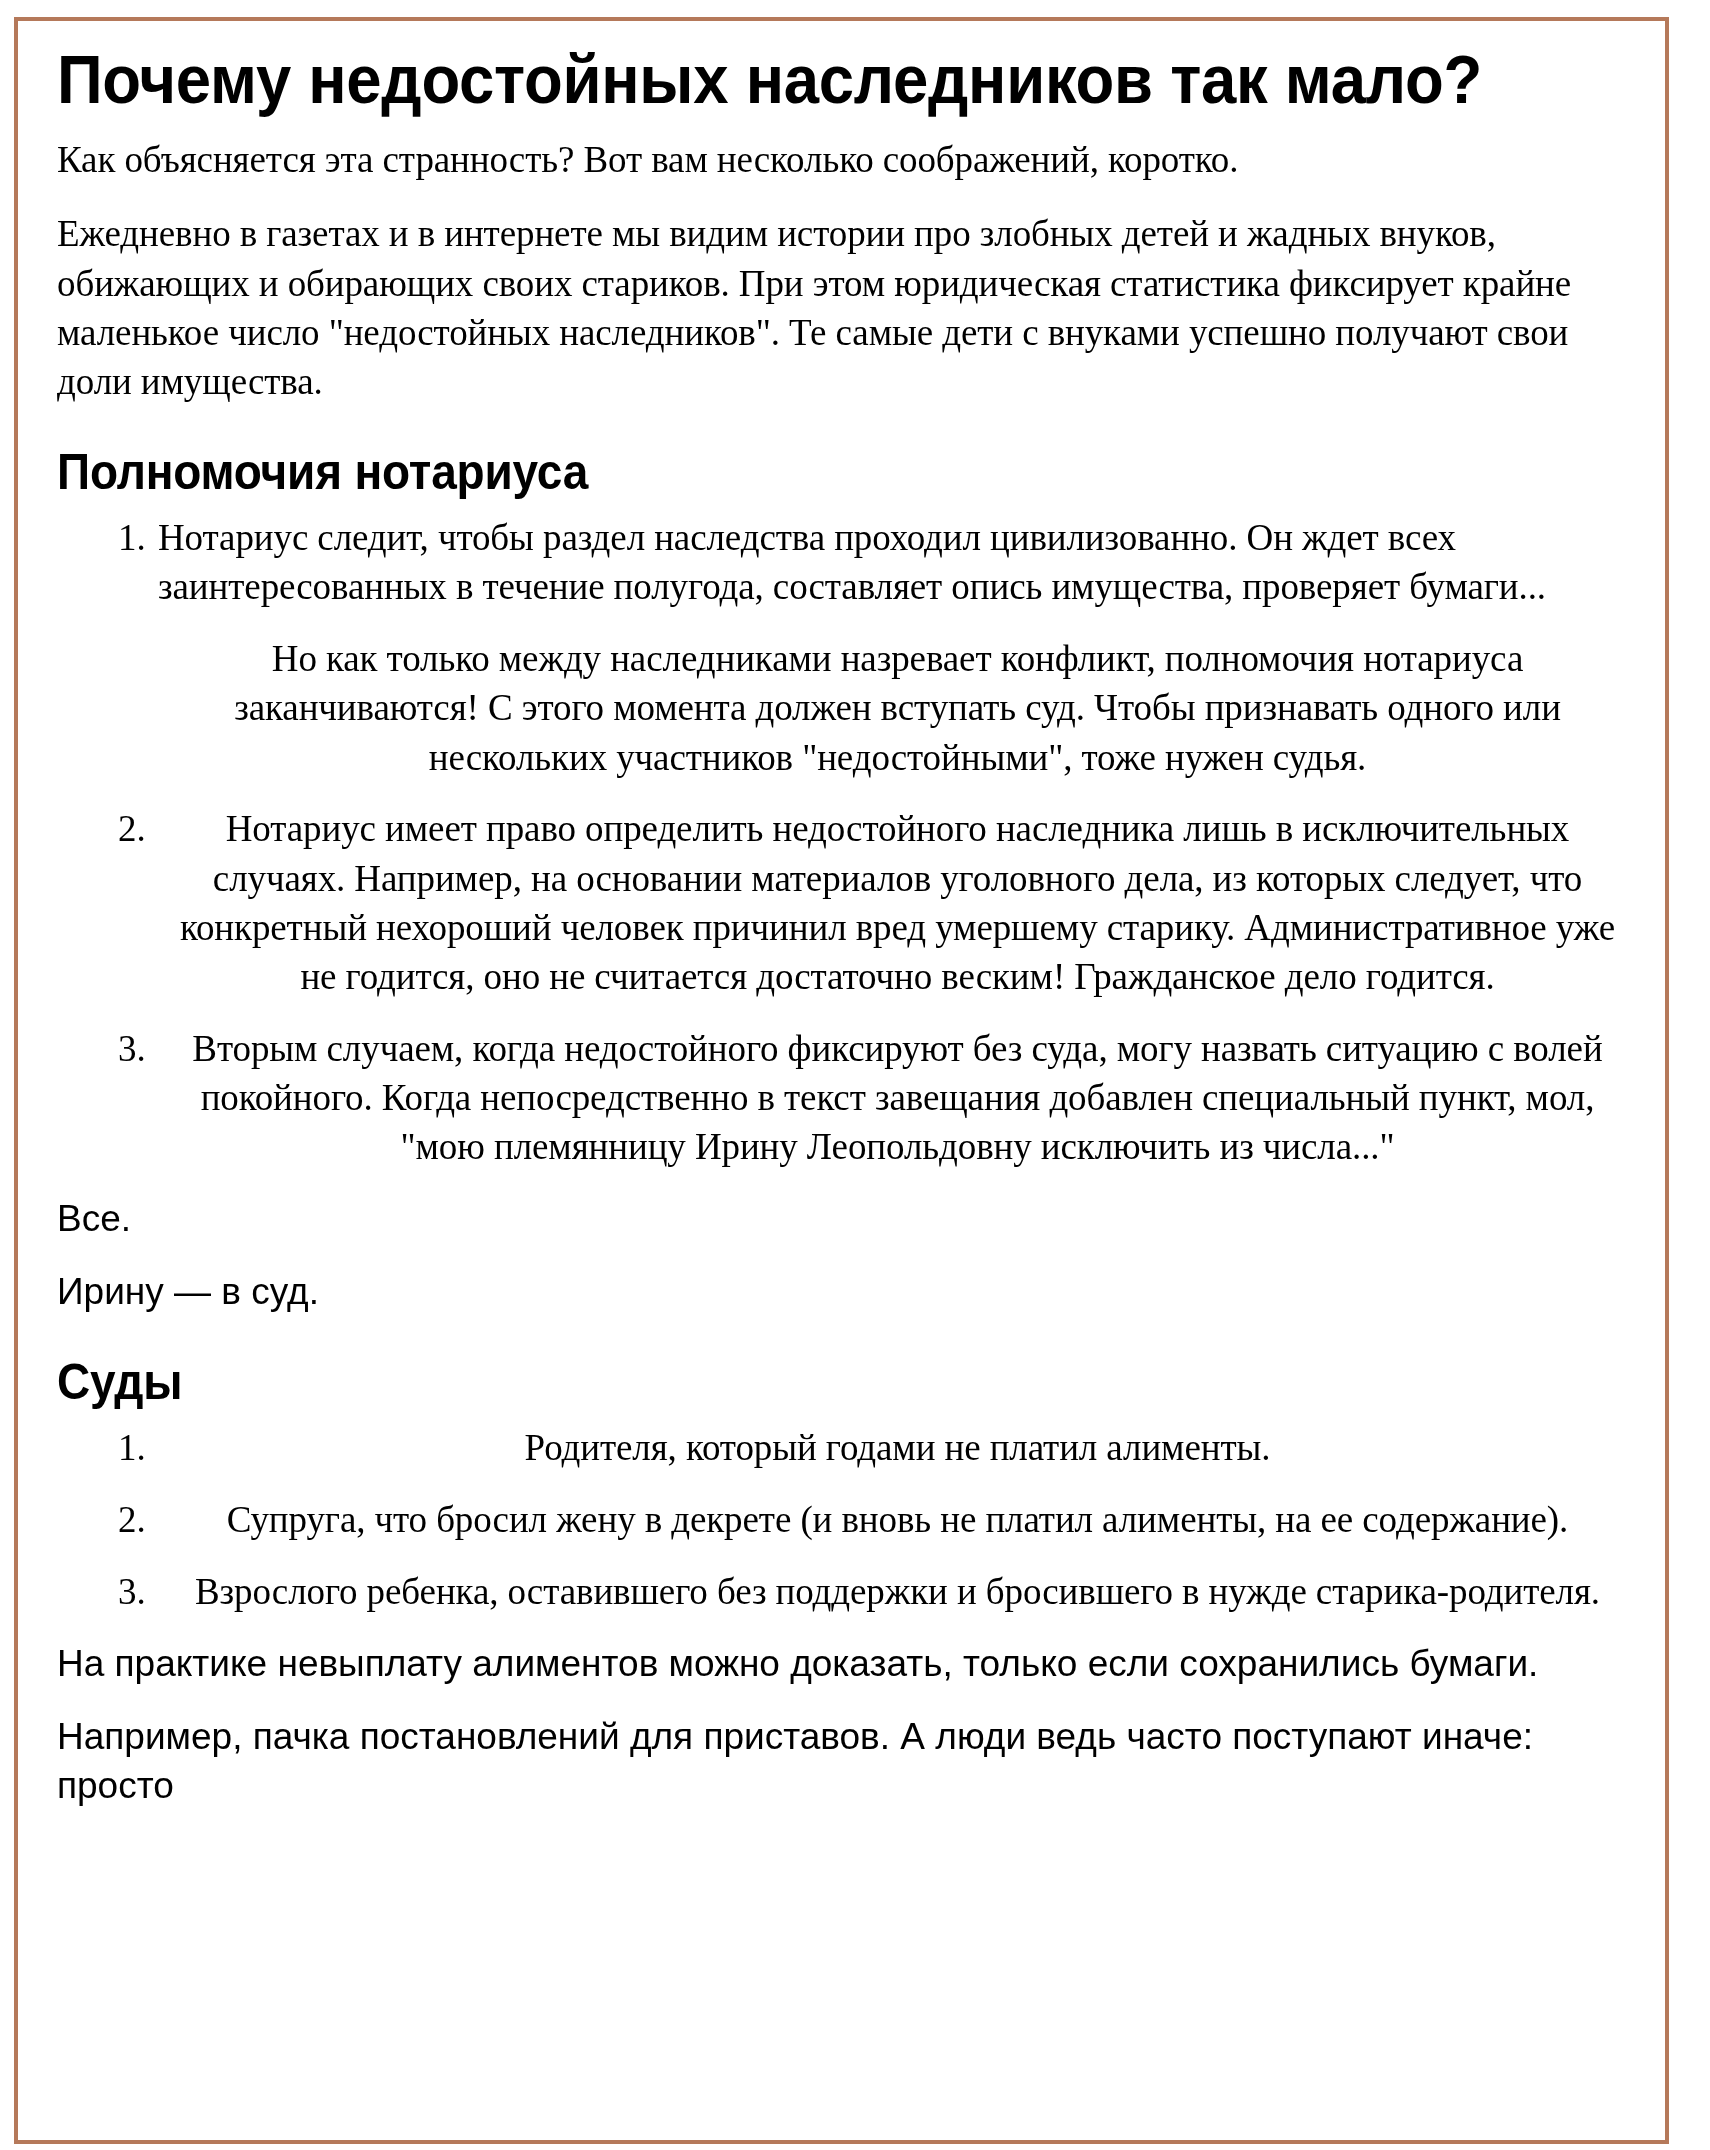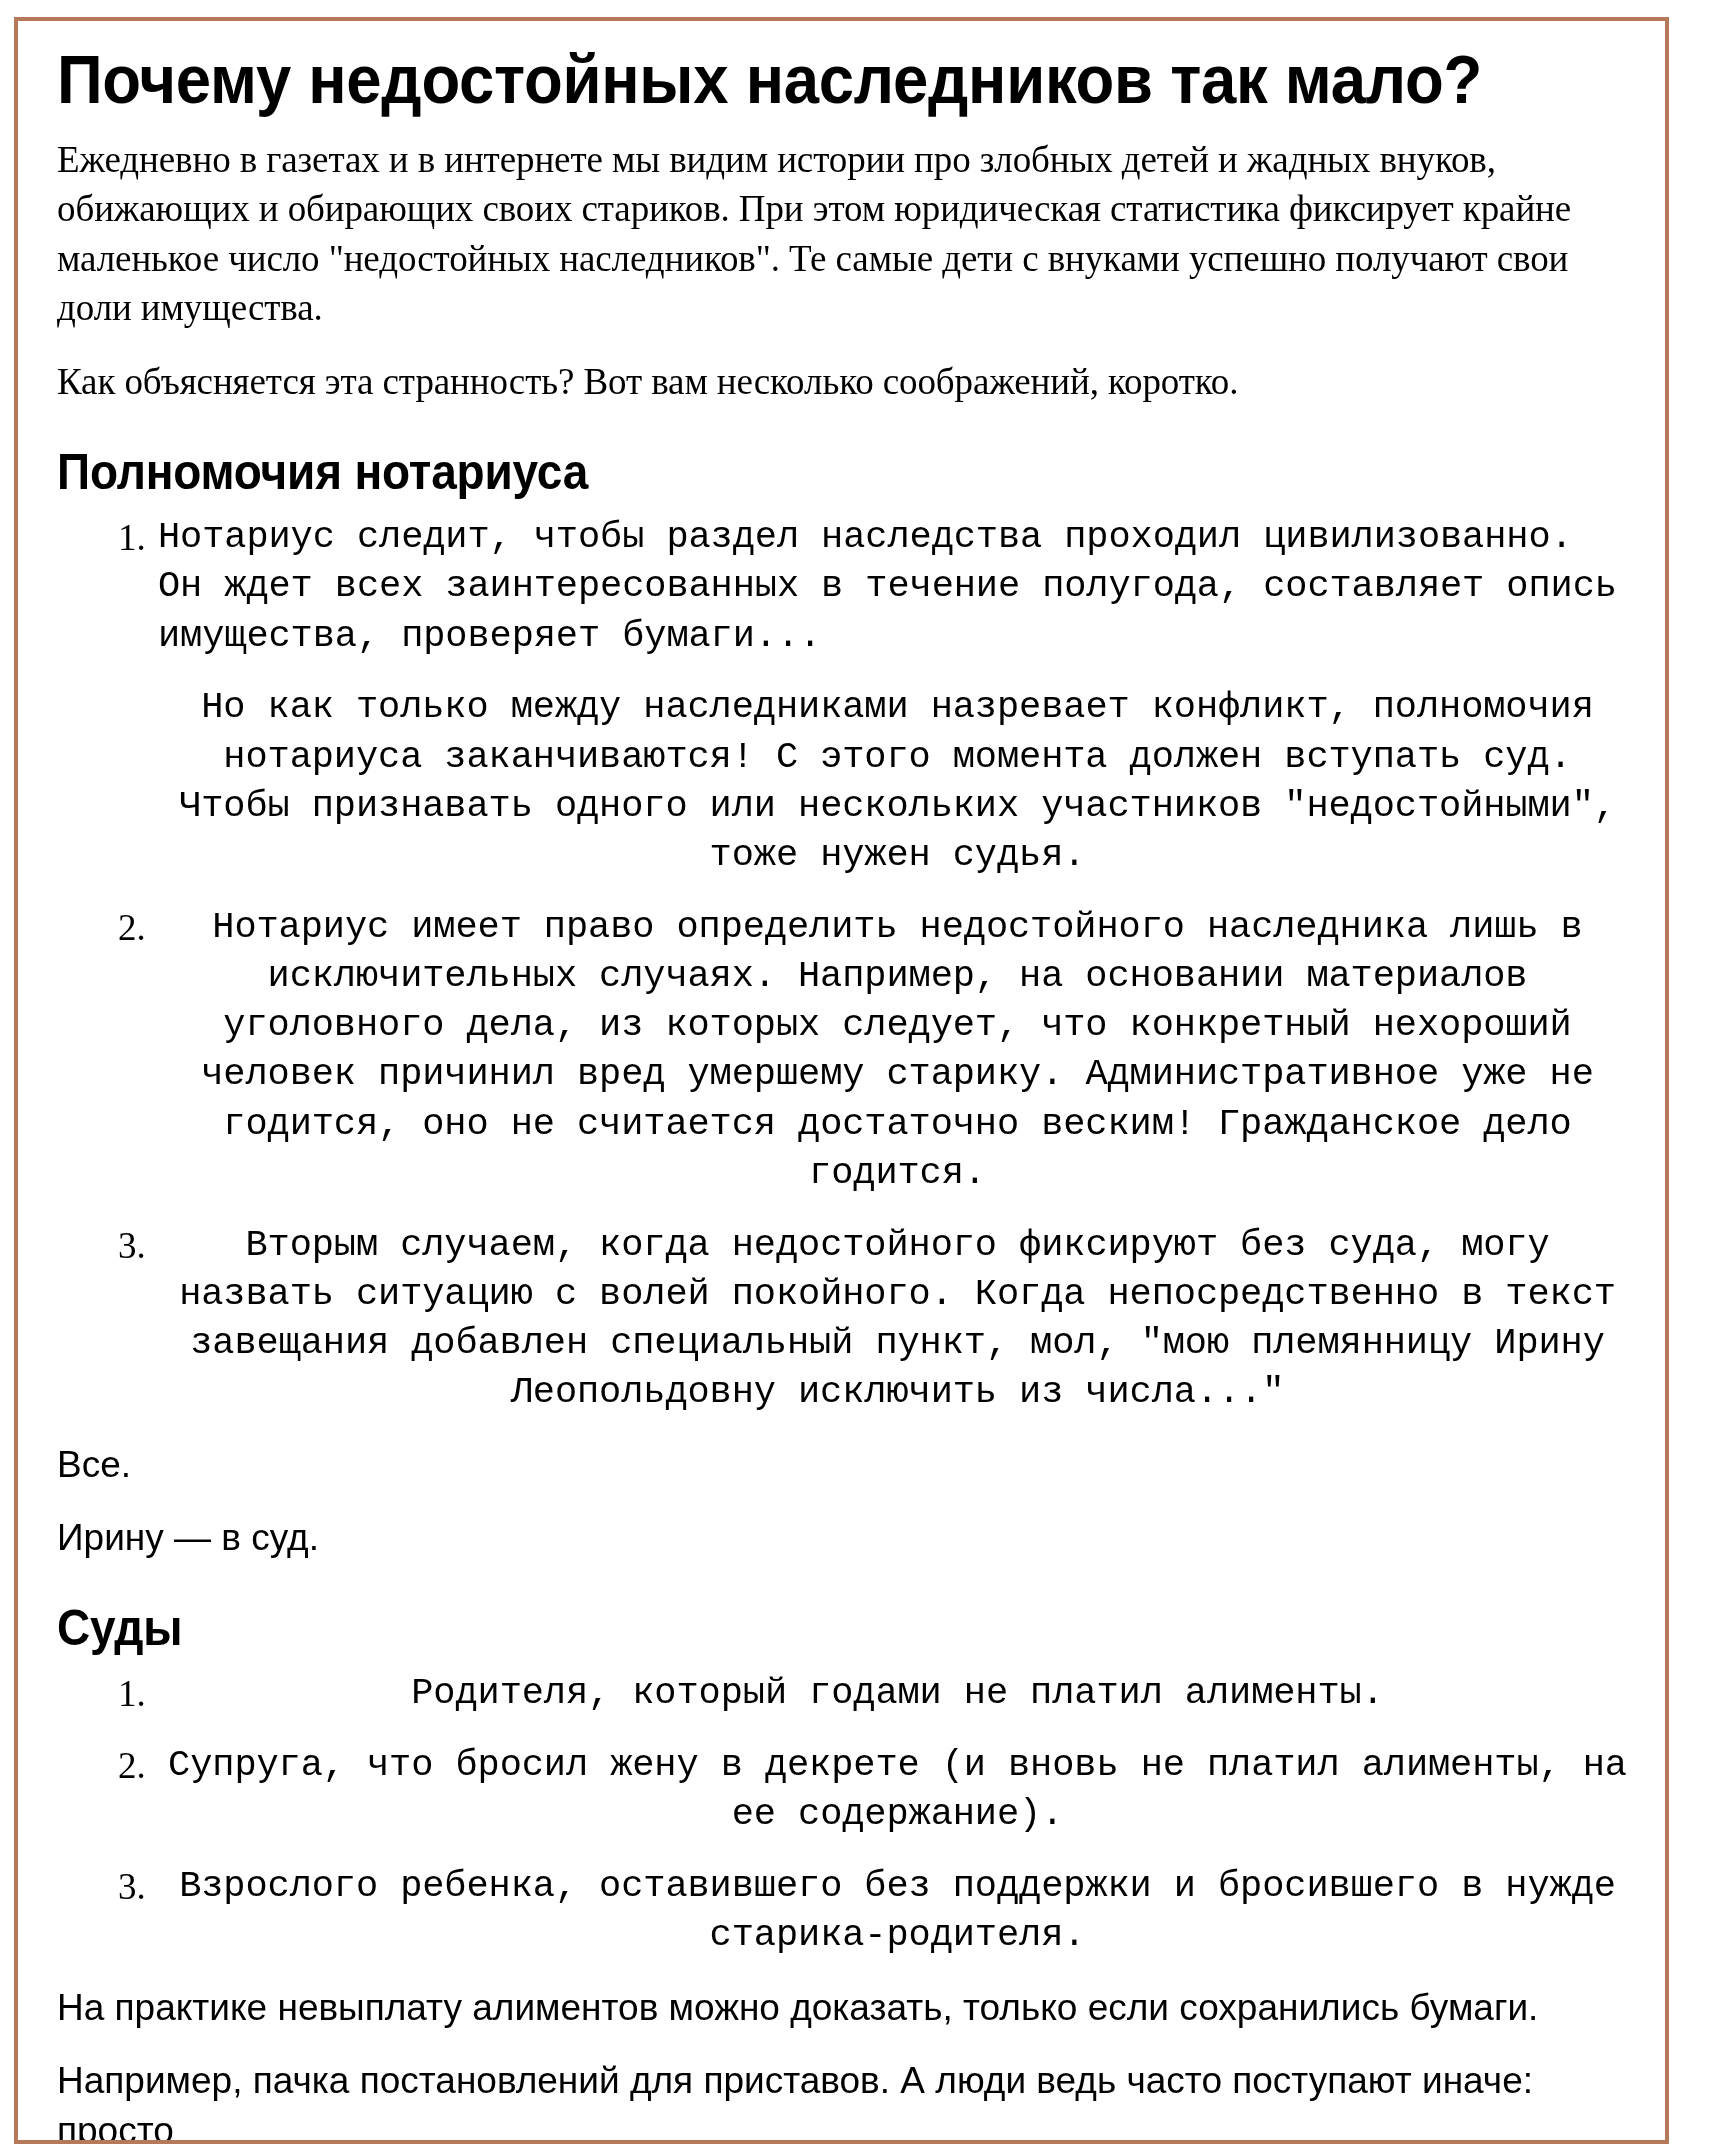--- a/index.html
+++ b/index.html
@@ -85,21 +85,21 @@
     left: 61px;
     top: 0;
     font-family: "Liberation Serif", "DejaVu Serif", serif;
     font-size: 37px;
     line-height: 1.33;
   }
   ol.num-list > li p {
     font-size: 37px;
     line-height: 1.33;
     margin: 0 0 22.6px 0;
-    font-family: Liberation Mono, monospace;
+    font-family: Liberation Serif, serif;
     letter-spacing: -0.1px;
   }
   ol.num-list > li p:last-child {
     margin-bottom: 0;
     text-align: center;
   }
 
   .tail-para {
     font-size: 37px;
     line-height: 1.33;
@@ -108,23 +108,23 @@
   }
 </style>
 </head>
 <body>
 
 <div class="page" style="border-color: rgb(181, 121, 90);">
   <div class="content">
 
     <h1 class="doc-title">Почему недостойных наследников так мало?</h1>
 
+    <p class="body-text">Как объясняется эта странность? Вот вам несколько соображений, коротко.</p>
+
     <p class="body-text">Ежедневно в газетах и в интернете мы видим истории про злобных детей и жадных внуков, обижающих и обирающих своих стариков. При этом юридическая статистика фиксирует крайне маленькое число "недостойных наследников". Те самые дети с внуками успешно получают свои доли имущества.</p>
-
-    <p class="body-text">Как объясняется эта странность? Вот вам несколько соображений, коротко.</p>
 
     <h2 class="section-title">Полномочия нотариуса</h2>
 
     <ol class="num-list">
       <li>
         <p>Нотариус следит, чтобы раздел наследства проходил цивилизованно. Он ждет всех заинтересованных в течение полугода, составляет опись имущества, проверяет бумаги...</p>
         <p>Но как только между наследниками назревает конфликт, полномочия нотариуса заканчиваются! С этого момента должен вступать суд. Чтобы признавать одного или нескольких участников "недостойными", тоже нужен судья.</p>
       </li>
       <li>
         <p>Нотариус имеет право определить недостойного наследника лишь в исключительных случаях. Например, на основании материалов уголовного дела, из которых следует, что конкретный нехороший человек причинил вред умершему старику. Административное уже не годится, оно не считается достаточно веским! Гражданское дело годится.</p>

